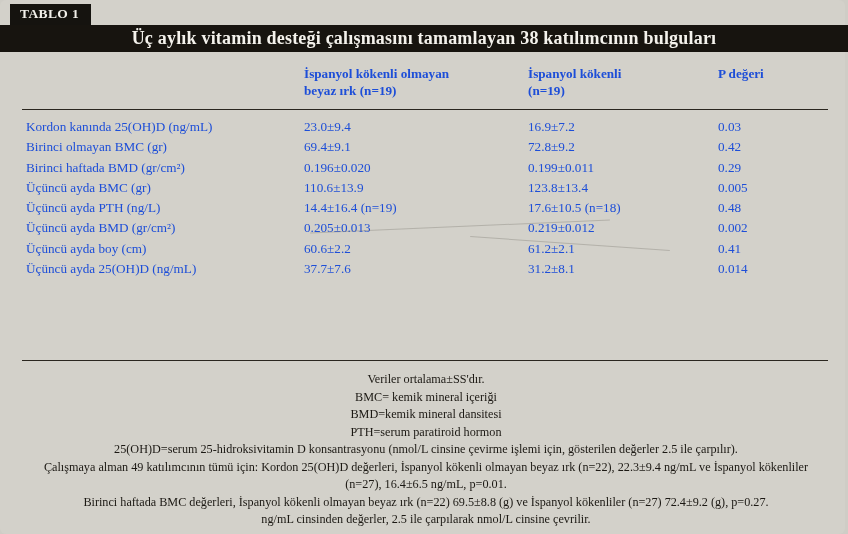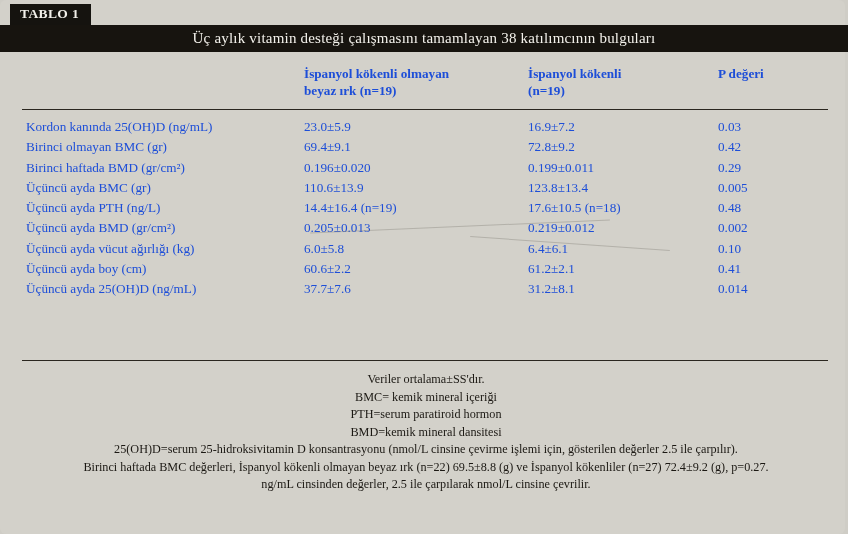--- a/index.html
+++ b/index.html
@@ -43,22 +43,22 @@
     top: 25px;
     width: 848px;
     height: 27px;
     background: #17140f;
     color: #f4f2ec;
     display: flex;
     align-items: center;
     justify-content: center;
   }
   .title-bar .title-text {
-    font-weight: normal;
-    font-size: 15px;
+    font-weight: bold;
+    font-size: 18px;
     letter-spacing: 0.2px;
     text-align: center;
   }
   .table-wrap {
     position: absolute;
     left: 22px;
     top: 60px;
     width: 806px;
   }
   table.data {
@@ -151,21 +151,21 @@
             <div>(n=19)</div>
           </th>
           <th>
             <div>P değeri</div>
           </th>
         </tr>
       </thead>
       <tbody>
         <tr>
           <td>Kordon kanında 25(OH)D (ng/mL)</td>
-          <td>23.0±5.9</td>
+          <td>23.0±9.4</td>
           <td>16.9±7.2</td>
           <td>0.03</td>
         </tr>
         <tr>
           <td>Birinci olmayan BMC (gr)</td>
           <td>69.4±9.1</td>
           <td>72.8±9.2</td>
           <td>0.42</td>
         </tr>
         <tr>
@@ -186,49 +186,44 @@
           <td>17.6±10.5 (n=18)</td>
           <td>0.48</td>
         </tr>
         <tr>
           <td>Üçüncü ayda BMD (gr/cm²)</td>
           <td>0.205±0.013</td>
           <td>0.219±0.012</td>
           <td>0.002</td>
         </tr>
         <tr>
-          <td>Üçüncü ayda vücut ağırlığı (kg)</td>
-          <td>6.0±5.8</td>
-          <td>6.4±6.1</td>
-          <td>0.10</td>
-        </tr>
-        <tr>
           <td>Üçüncü ayda boy (cm)</td>
           <td>60.6±2.2</td>
           <td>61.2±2.1</td>
           <td>0.41</td>
         </tr>
         <tr>
           <td>Üçüncü ayda 25(OH)D (ng/mL)</td>
           <td>37.7±7.6</td>
           <td>31.2±8.1</td>
           <td>0.014</td>
         </tr>
       </tbody>
     </table>
   </div>
 
   <div class="tbody-rule" style="top:360px;"></div>
 
   <div class="notes">
     <p>Veriler ortalama±SS'dır.</p>
     <p>BMC= kemik mineral içeriği</p>
+    <p>BMD=kemik mineral dansitesi</p>
     <p>PTH=serum paratiroid hormon</p>
-    <p>BMD=kemik mineral dansitesi</p>
     <p class="wrap">25(OH)D=serum 25-hidroksivitamin D konsantrasyonu (nmol/L cinsine çevirme işlemi için, gösterilen değerler 2.5 ile çarpılır).</p>
+    <p class="wrap">Çalışmaya alman 49 katılımcının tümü için: Kordon 25(OH)D değerleri, İspanyol kökenli olmayan beyaz ırk (n=22), 22.3±9.4 ng/mL ve İspanyol kökenliler (n=27), 16.4±6.5 ng/mL, p=0.01.</p>
     <p class="wrap">Birinci haftada BMC değerleri, İspanyol kökenli olmayan beyaz ırk (n=22) 69.5±8.8 (g) ve İspanyol kökenliler (n=27) 72.4±9.2 (g), p=0.27.</p>
     <p class="wrap">ng/mL cinsinden değerler, 2.5 ile çarpılarak nmol/L cinsine çevrilir.</p>
   </div>
 
   <div class="artifact" style="left:310px; top:226px; width:300px; height:1px; transform:rotate(-2.5deg);"></div>
   <div class="artifact" style="left:470px; top:243px; width:200px; height:1px; transform:rotate(4deg);"></div>
 
 </div>
 
 </body></html>

